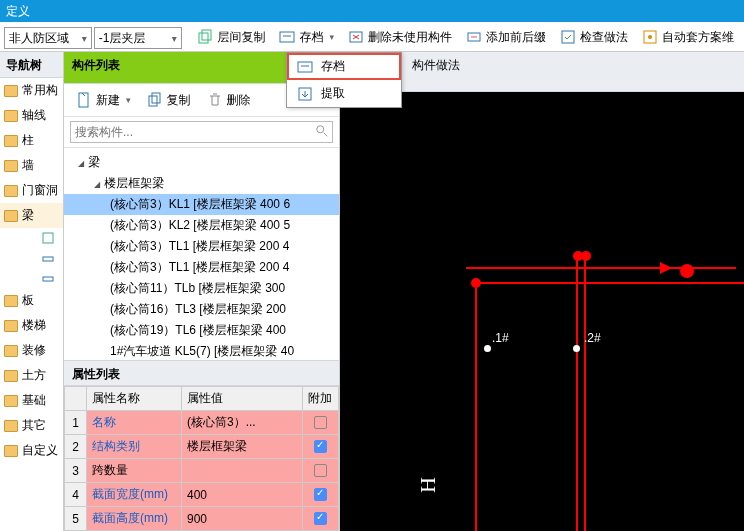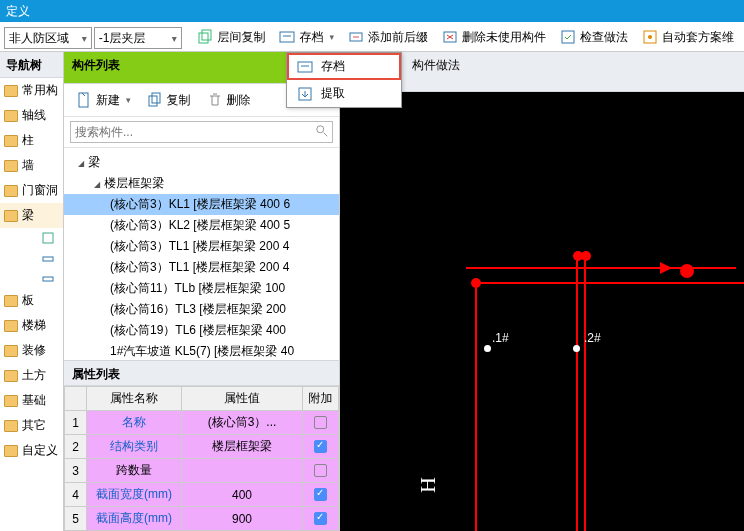--- a/index.html
+++ b/index.html
@@ -28,21 +28,21 @@
 .mag{position:absolute;right:10px;top:7px;width:14px;height:14px;color:#888}
 .tree{flex:1;overflow:auto;padding:4px 0}
 .tree-row{padding:2px 6px 2px 14px;white-space:nowrap;cursor:pointer}
 .tree-row.l2{padding-left:30px}
 .tree-row.l3{padding-left:46px}
 .tree-row.hl{background:#9fcdff}
 .bullet::before{content:"◢";font-size:8px;margin-right:4px;color:#555}
 .bullet2::before{content:"◢";font-size:8px;margin-right:4px;color:#555}
 .prop-title{background:#eaeef2;height:26px;line-height:26px;padding:0 8px;font-weight:bold;border-top:1px solid #d4d8dc;border-bottom:1px solid #d4d8dc}
 .prop-table{border-collapse:collapse;width:100%}
-.prop-table th,.prop-table td{border:1px solid #ccc;padding:3px 5px;text-align:center;background:#f0abfc}
+.prop-table th,.prop-table td{border:1px solid #ccc;padding:3px 5px;text-align:left;background:#fca5a5}
 .prop-table th{background:#f0f0f0;font-weight:normal}
 .prop-table td.rownum{background:#f0f0f0;text-align:center;width:22px}
 .prop-table td.name{color:#1460c8;cursor:pointer;width:95px}
 .chk{width:13px;height:13px;border:1px solid #888;border-radius:2px;margin:auto;display:block}
 .chk.on{background:#4b8df8;border-color:#4b8df8;position:relative}
 .chk.on::after{content:"✓";color:#fff;font-size:10px;position:absolute;left:1px;top:-2px}
 .right{flex:1;display:flex;flex-direction:column;position:relative}
 .tabs{display:flex;background:#eaeef2;height:40px;border-bottom:1px solid #d4d8dc}
 .tab{padding:0 16px;line-height:26px;cursor:pointer}
 .tab.active{background:#fff}
@@ -81,31 +81,31 @@
   <div class="tbtn">
       <span class="ic"><svg viewBox="0 0 16 16">
           <rect x="1" y="3" width="14" height="10" fill="none" stroke="#37a"></rect>
           <path d="M4 7h8" stroke="#37a"></path>
         </svg></span>
       <span>存档</span>
       <span class="dd-arrow">▾</span>
     </div>
   <div class="tbtn">
       <span class="ic"><svg viewBox="0 0 16 16">
+          <rect x="2" y="3" width="12" height="10" fill="none" stroke="#37a"></rect>
+          <path d="M5 6l6 4M11 6l-6 4" stroke="#d33"></path>
+        </svg></span>
+      <span>删除未使用构件</span>
+    </div>
+  <div class="tbtn">
+      <span class="ic"><svg viewBox="0 0 16 16">
           <rect x="2" y="4" width="12" height="8" fill="none" stroke="#37a"></rect>
           <path d="M5 8h6" stroke="#d55"></path>
         </svg></span>
       <span>添加前后缀</span>
-    </div>
-  <div class="tbtn">
-      <span class="ic"><svg viewBox="0 0 16 16">
-          <rect x="2" y="3" width="12" height="10" fill="none" stroke="#37a"></rect>
-          <path d="M5 6l6 4M11 6l-6 4" stroke="#d33"></path>
-        </svg></span>
-      <span>删除未使用构件</span>
     </div>
   <div class="tbtn">
       <span class="ic"><svg viewBox="0 0 16 16">
           <rect x="2" y="2" width="12" height="12" fill="none" stroke="#37a"></rect>
           <path d="M5 8l2 2 4-4" stroke="#3a3" fill="none"></path>
         </svg></span>
       <span>检查做法</span>
     </div>
   <div class="tbtn">
       <span class="ic"><svg viewBox="0 0 16 16">
@@ -240,21 +240,21 @@
         </svg>
     </div>
     <div class="tree">
       <div class="tree-row bullet">梁</div>
       <div class="tree-row l2 bullet2">楼层框架梁</div>
       <div id="tree-items">
           <div class="tree-row l3 hl">(核心筒3）KL1 [楼层框架梁 400 6</div>
           <div class="tree-row l3">(核心筒3）KL2 [楼层框架梁 400 5</div>
           <div class="tree-row l3">(核心筒3）TL1 [楼层框架梁 200 4</div>
           <div class="tree-row l3">(核心筒3）TL1 [楼层框架梁 200 4</div>
-          <div class="tree-row l3">(核心筒11）TLb [楼层框架梁 100</div>
+          <div class="tree-row l3">(核心筒11）TLb [楼层框架梁 300</div>
           <div class="tree-row l3">(核心筒16）TL3 [楼层框架梁 200</div>
           <div class="tree-row l3">(核心筒19）TL6 [楼层框架梁 400</div>
           <div class="tree-row l3">1#汽车坡道 KL5(7) [楼层框架梁 40</div>
         </div>
     </div>
     <div class="prop-title">属性列表</div>
     <table class="prop-table">
       <tbody>
           <tr>
             <th style="width:22px"></th>

